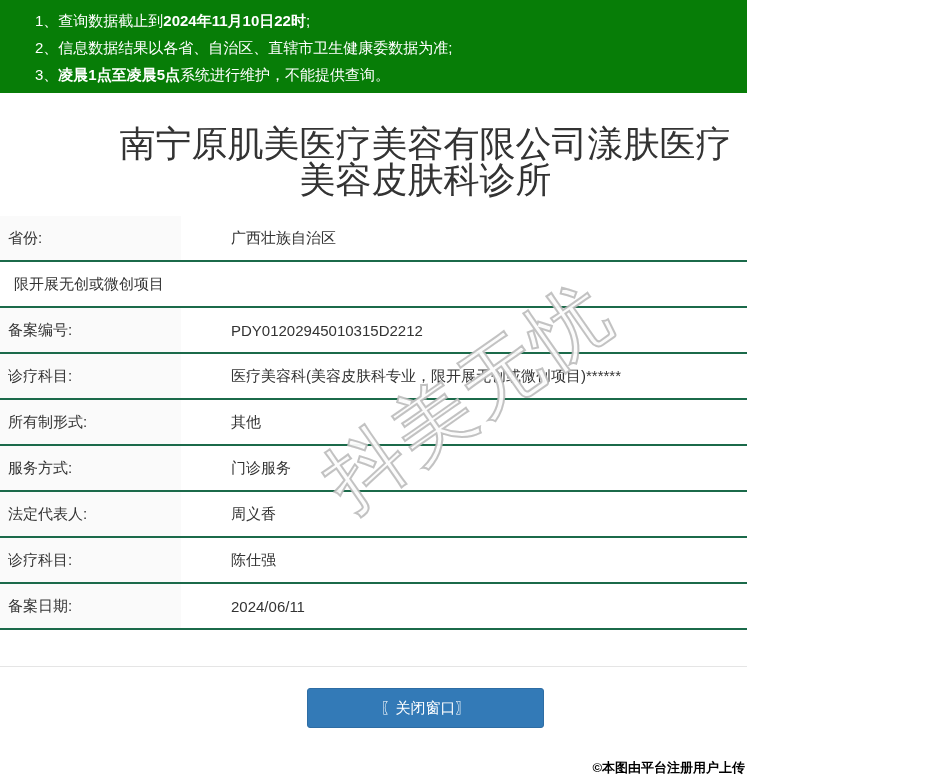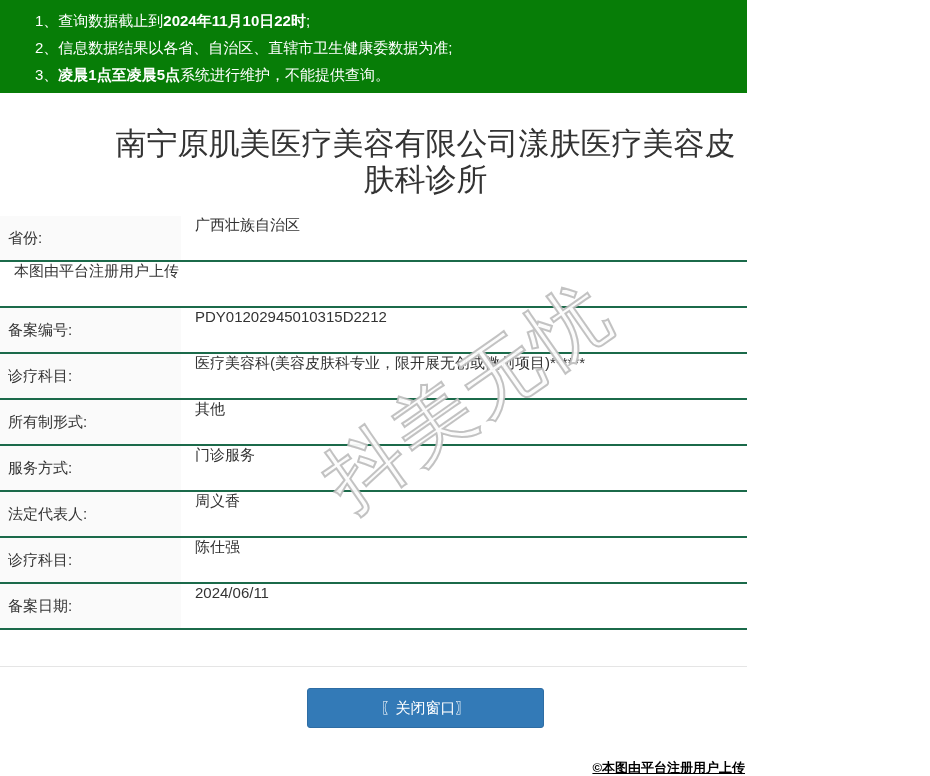--- a/index.html
+++ b/index.html
@@ -22,33 +22,34 @@
     font-size: 15px;
     line-height: 27px;
     padding: 7px 10px 0 35px;
   }
   .notice-item b { font-weight: bold; }
   
   .title {
     margin: 33px 0 0 0;
     padding-left: 104px;
     text-align: center;
-    font-size: 31px;
+    font-size: 36px;
     font-weight: 400;
     color: #333333;
     line-height: 36px;
   }
   
   .table { margin-top: 18px; width: 100%; }
   .row {
     display: flex;
     height: 46px;
     border-bottom: 2px solid #1b6a4a;
-    align-items: flex-start;
+    align-items: center;
     font-size: 15px;
+    gap: 36px;
   }
   .cell.label {
     width: 181px;
     height: 100%;
     background: #fafafa;
     display: flex;
     align-items: center;
     padding-left: 8px;
     flex-shrink: 0;
   }
@@ -93,21 +94,20 @@
   
   .wm-corner {
     position: absolute;
     right: 2px;
     bottom: -1px;
     font-size: 13px;
     font-weight: bold;
     color: #000000;
     text-shadow: -1px -1px 0 #fff, 1px -1px 0 #fff, -1px 1px 0 #fff, 1px 1px 0 #fff, 0 1px 0 #fff, 0 -1px 0 #fff, 1px 0 0 #fff, -1px 0 0 #fff;
     z-index: 6;
-    text-decoration: underline;
   }
 </style>
 </head>
 <body>
 
 <div class="page">
 
   <div class="notice">
 
       <div class="notice-item"><span>1、</span><span>查询数据截止到</span><b>2024年11月10日22时</b><span>;</span></div>
@@ -121,21 +121,21 @@
   <h1 class="title">南宁原肌美医疗美容有限公司漾肤医疗美容皮肤科诊所</h1>
 
   <div class="table">
 
       <div class="row">
         <div class="cell label">省份:</div>
         <div class="cell value">广西壮族自治区</div>
       </div>
 
       <div class="row">
-        <div class="cell value">本图由平台注册用户上传</div>
+        <div class="cell value">限开展无创或微创项目</div>
       </div>
 
       <div class="row">
         <div class="cell label">备案编号:</div>
         <div class="cell value">PDY01202945010315D2212</div>
       </div>
 
 
       <div class="row">
         <div class="cell label">诊疗科目:</div>

